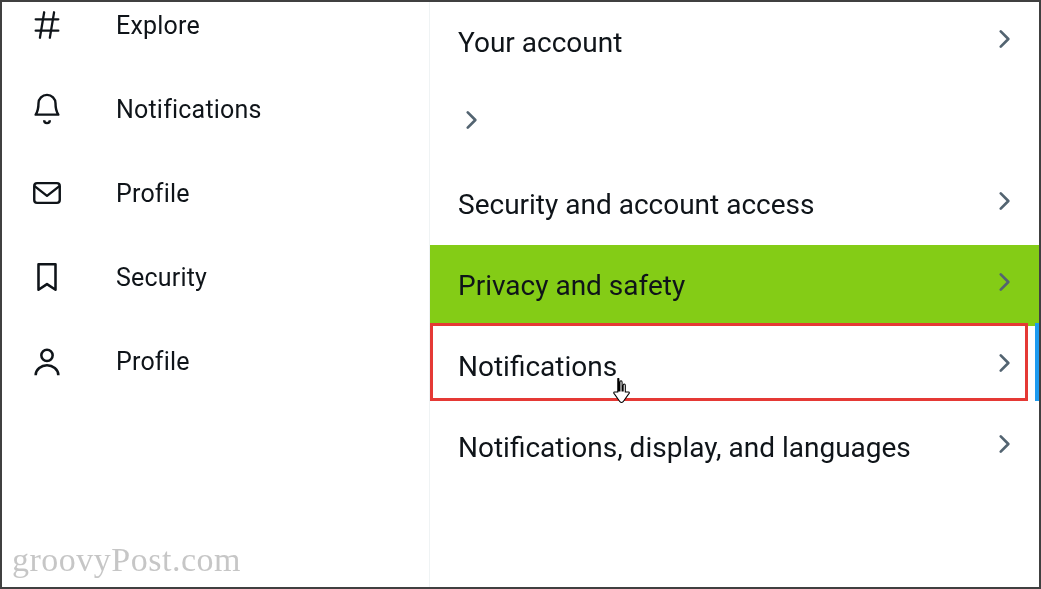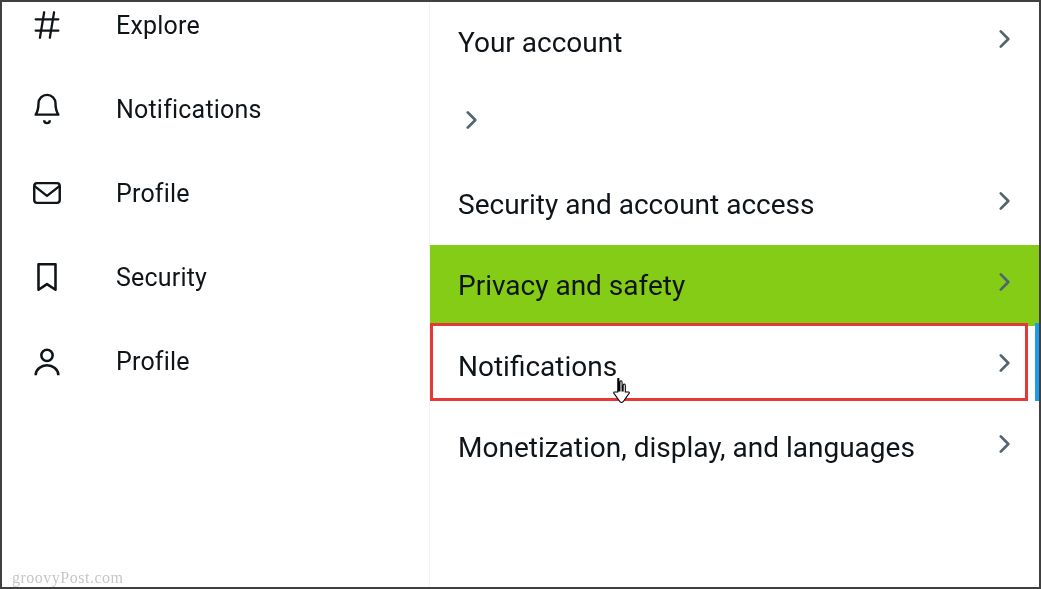--- a/index.html
+++ b/index.html
@@ -90,22 +90,22 @@
     position: absolute;
     left: 608px;
     top: 376px;
     width: 22px;
     height: 28px;
     pointer-events: none;
   }
   .watermark {
     position: absolute;
     left: 10px;
-    bottom: 0;
-    font-size: 16px;
+    bottom: 8px;
+    font-size: 34px;
     color: #bdbdbd;
     font-family: Georgia, serif;
     opacity: 0.85;
     letter-spacing: 0.5px;
     pointer-events: none;
   }
 </style>
 </head>
 <body>
 
@@ -208,21 +208,21 @@
     <div class="settings-item">
       <span>Notifications</span>
       <span class="settings-chevron">
         <svg viewBox="0 0 24 24" fill="none" stroke-width="2.5" stroke-linecap="round" stroke-linejoin="round">
             <polyline points="9 5 16 12 9 19"></polyline>
           </svg>
       </span>
     </div>
 
     <div class="settings-item">
-      <span>Monetization, display, and languages</span>
+      <span>Notifications, display, and languages</span>
       <span class="settings-chevron">
         <svg viewBox="0 0 24 24" fill="none" stroke-width="2.5" stroke-linecap="round" stroke-linejoin="round">
             <polyline points="9 5 16 12 9 19"></polyline>
           </svg>
       </span>
     </div>
 
     <div class="highlight-box"></div>
     <div class="blue-marker"></div>
 

